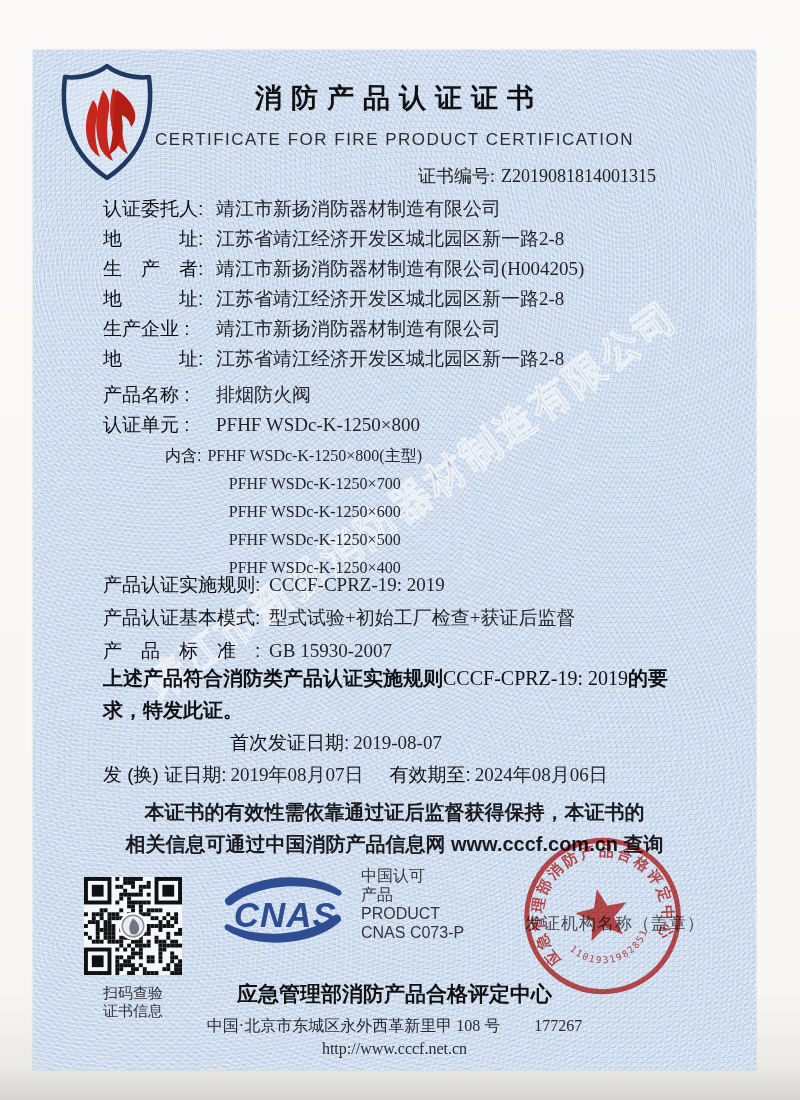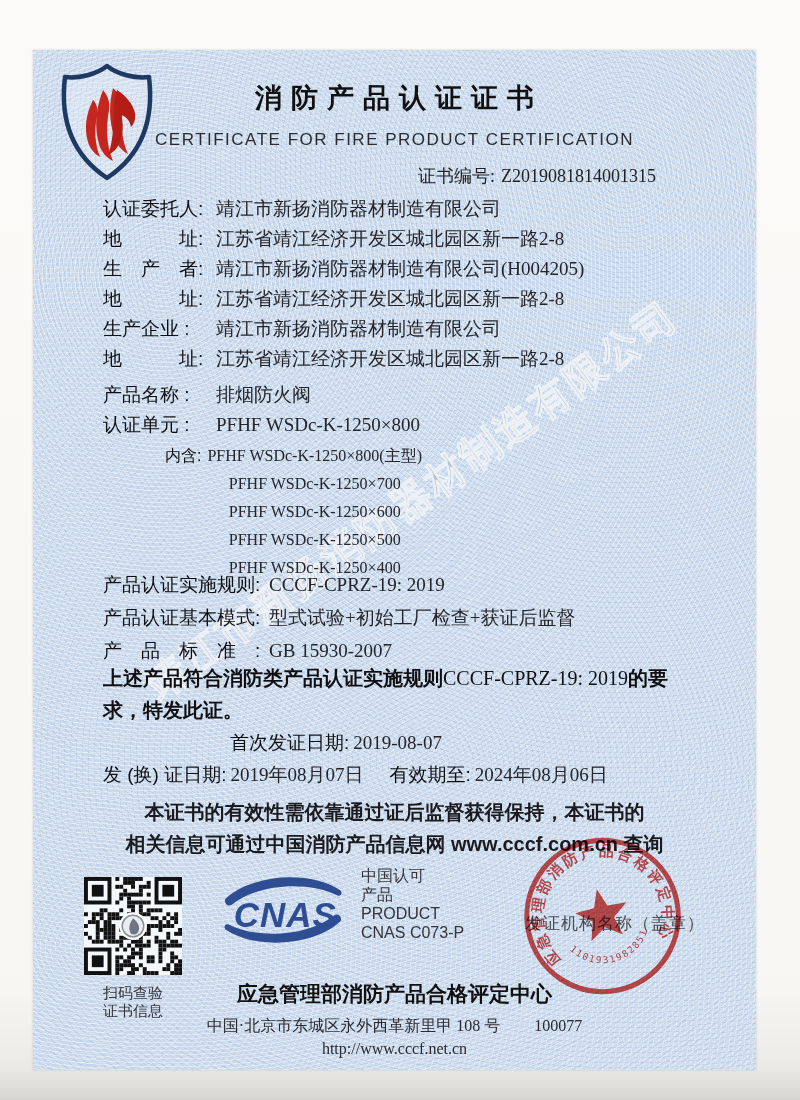--- a/index.html
+++ b/index.html
@@ -450,17 +450,17 @@
         <textPath href="#sealring" startOffset="0" textLength="302">应急管理部消防产品合格评定中心</textPath>
       </text>
       <text font-size="11" letter-spacing="2" fill="#d5403e" font-family="DejaVu Sans Mono, monospace">
         <textPath href="#sealnum" startOffset="8">1101931982851</textPath>
       </text>
     </svg>
   </div>
 
   <div class="footer-org">应急管理部消防产品合格评定中心</div>
   <div class="footer-addr">
-    <span>中国·北京市东城区永外西革新里甲 108 号</span><span class="pc">100077</span>
+    <span>中国·北京市东城区永外西革新里甲 108 号</span><span class="pc">177267</span>
   </div>
   <div class="footer-url">http://www.cccf.net.cn</div>
 
 </div>
 
 </body></html>

